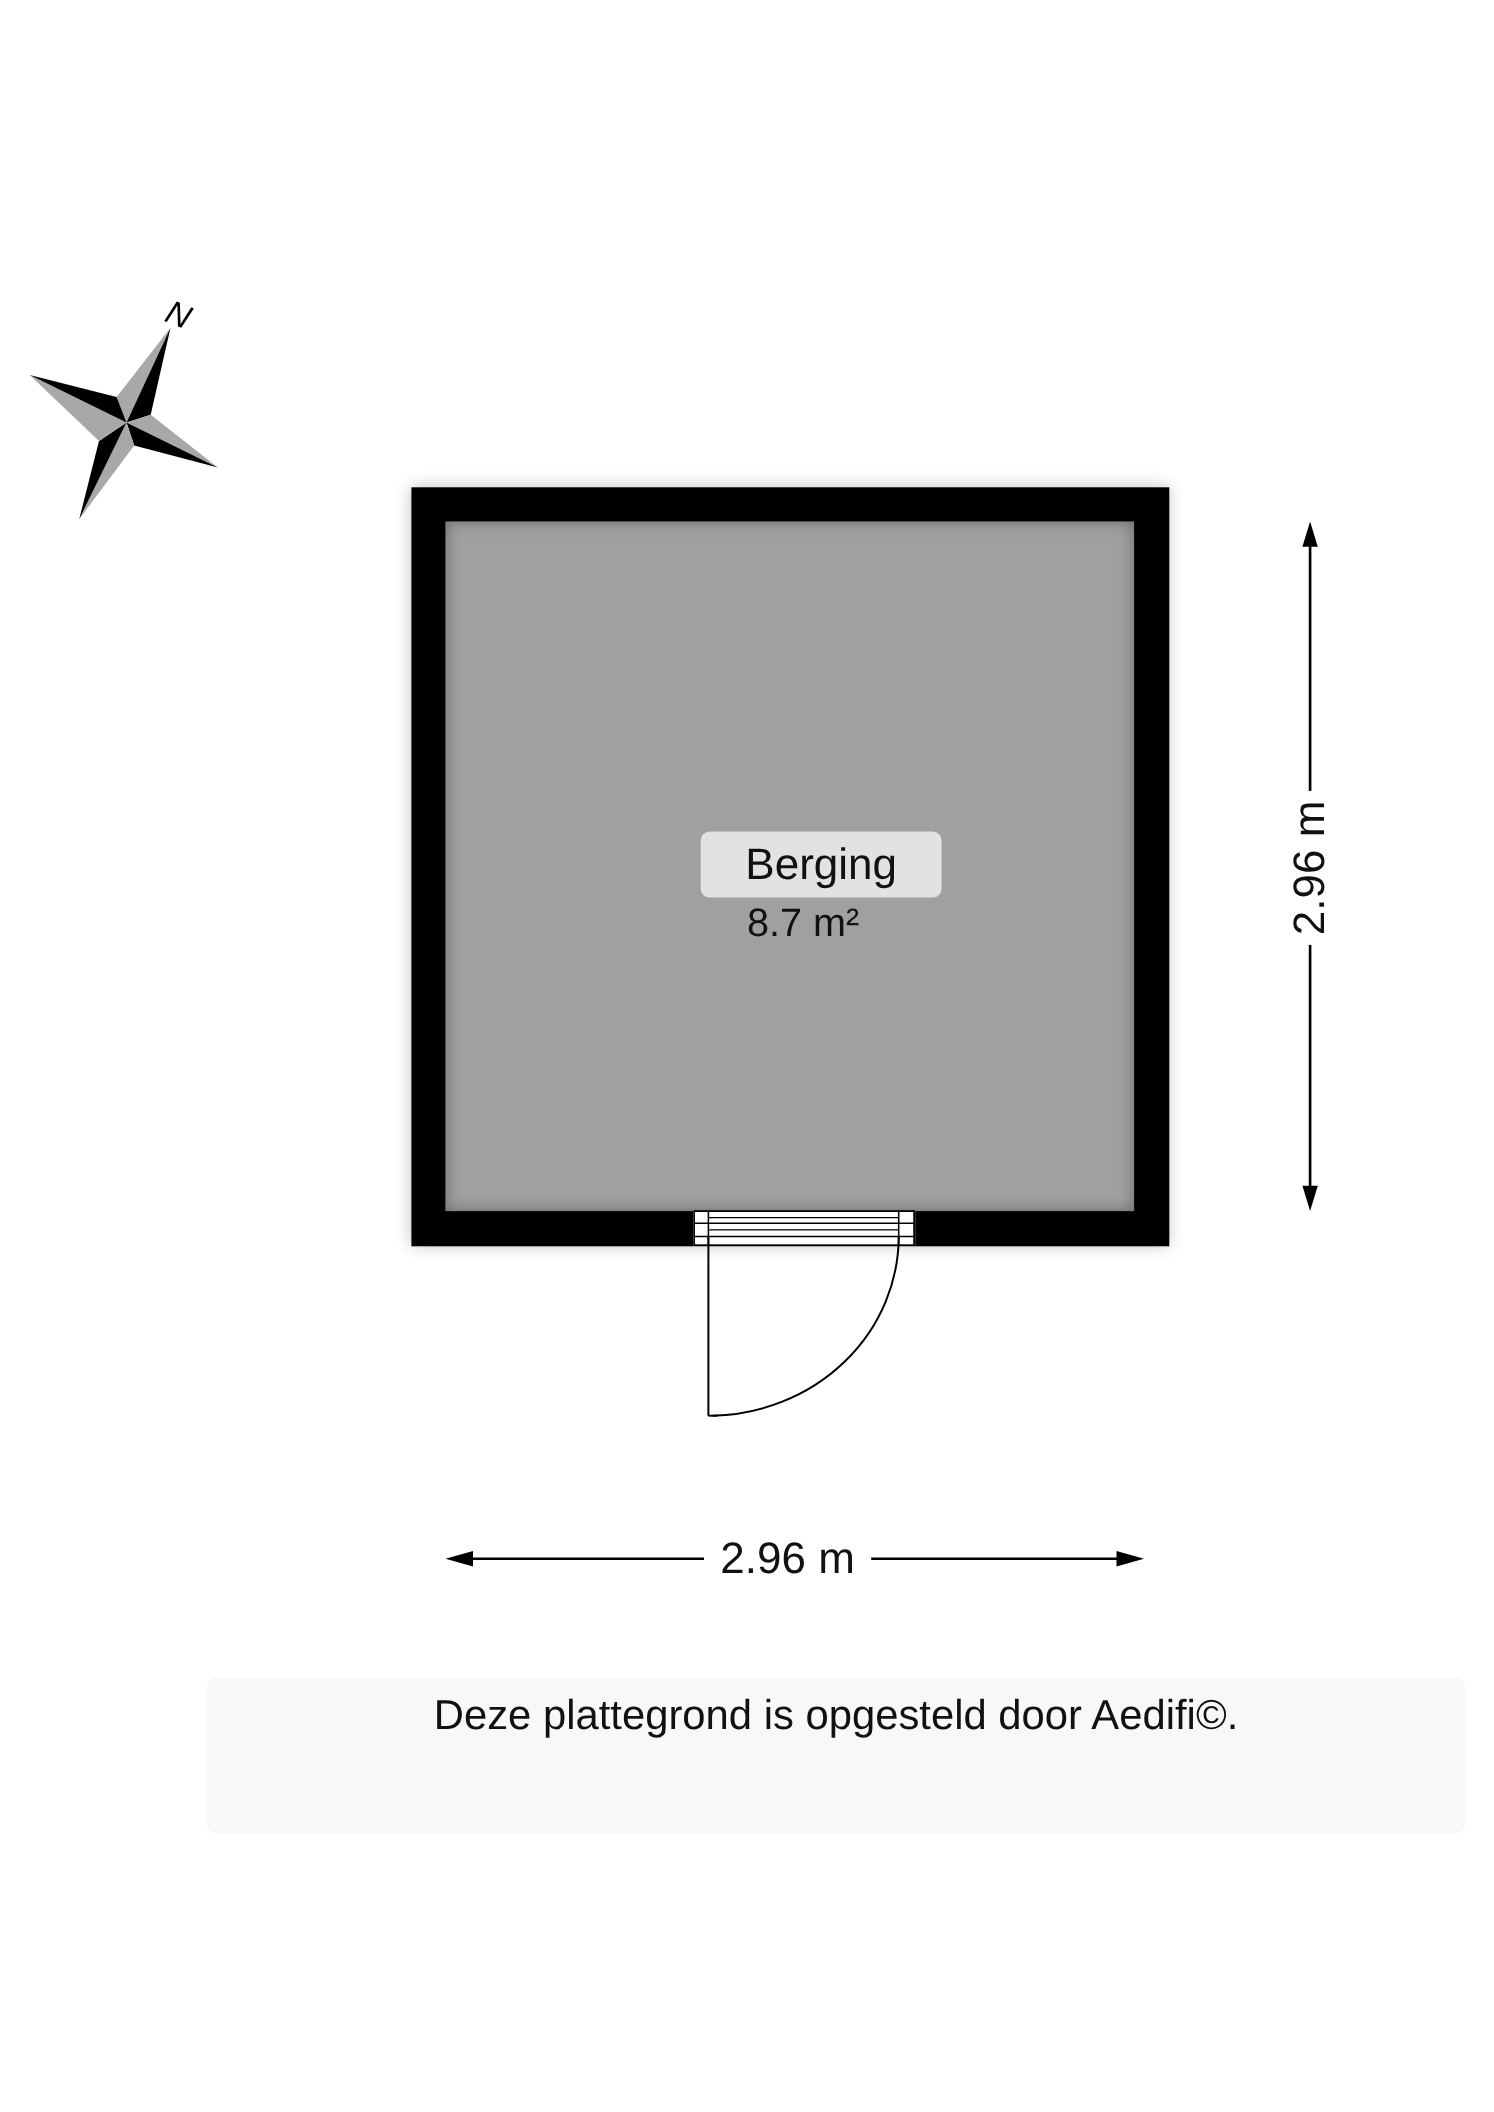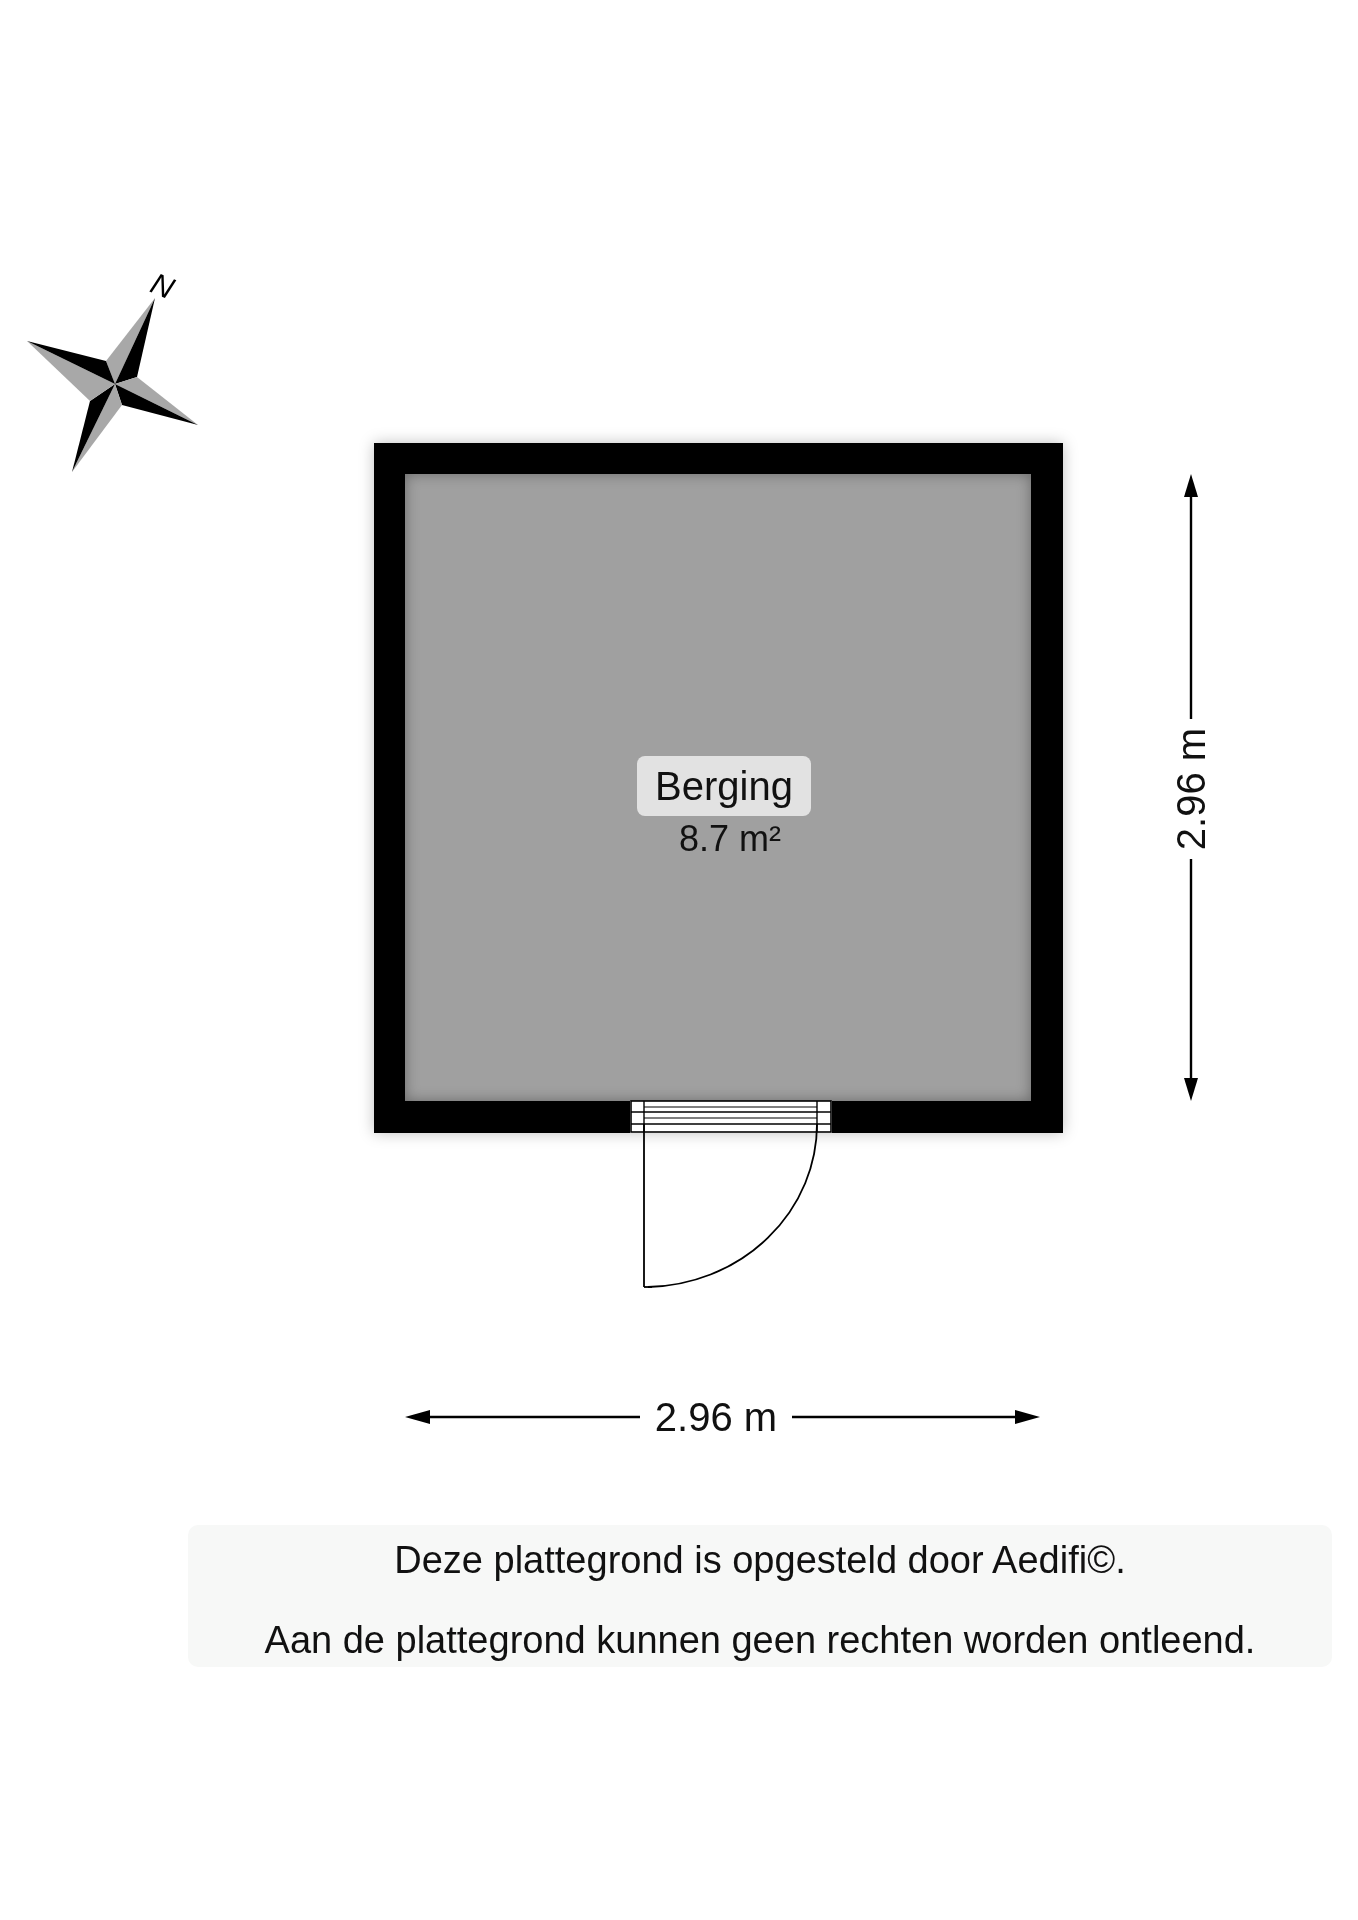--- a/index.html
+++ b/index.html
@@ -34,21 +34,21 @@
     .room-floor {
       position: absolute;
       left: 405px; top: 474px;
       width: 626px; height: 627px;
       background: #a0a0a0;
       box-shadow: inset 0 0 14px rgba(0,0,0,0.35);
     }
     .room-label-box {
       position: absolute;
       left: 637px; top: 756px;
-      width: 174px; height: 60px;
+      width: 219px; height: 60px;
       background: #e2e2e2;
       border-radius: 8px;
       display: flex;
       align-items: center;
       justify-content: center;
       font-size: 40px;
       color: #111;
     }
     .room-area {
       position: absolute;
@@ -172,14 +172,13 @@
     <polygon points="1191,474 1184,497 1198,497" fill="#000"></polygon>
     <polygon points="1191,1101 1184,1078 1198,1078" fill="#000"></polygon>
   </g>
 </svg>
 
 <div class="dim-h-label">2.96 m</div>
 <div class="dim-v-label">2.96 m</div>
 
 <div class="footer">
   <div class="footer-line l1">Deze plattegrond is opgesteld door Aedifi©.</div>
-  <div class="footer-line l2">Aan de plattegrond kunnen geen rechten worden ontleend.</div>
 </div>
 
 </body></html>

